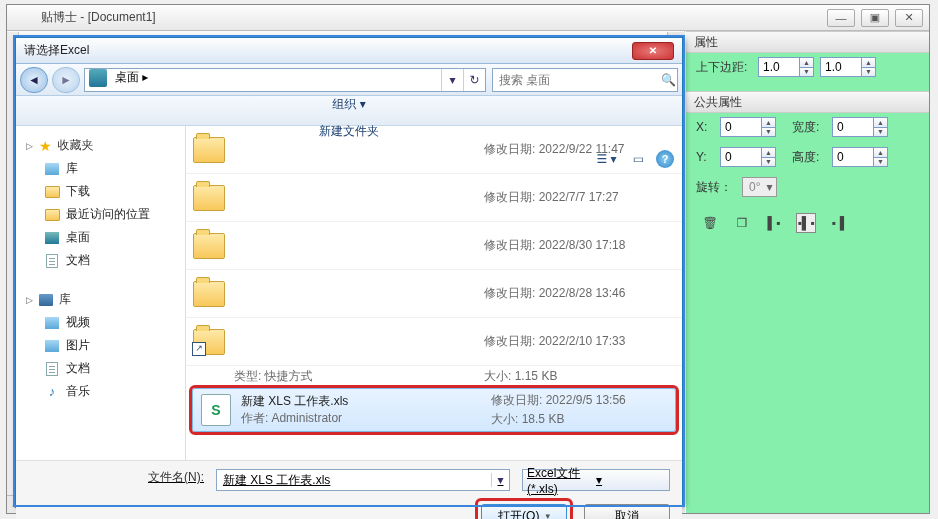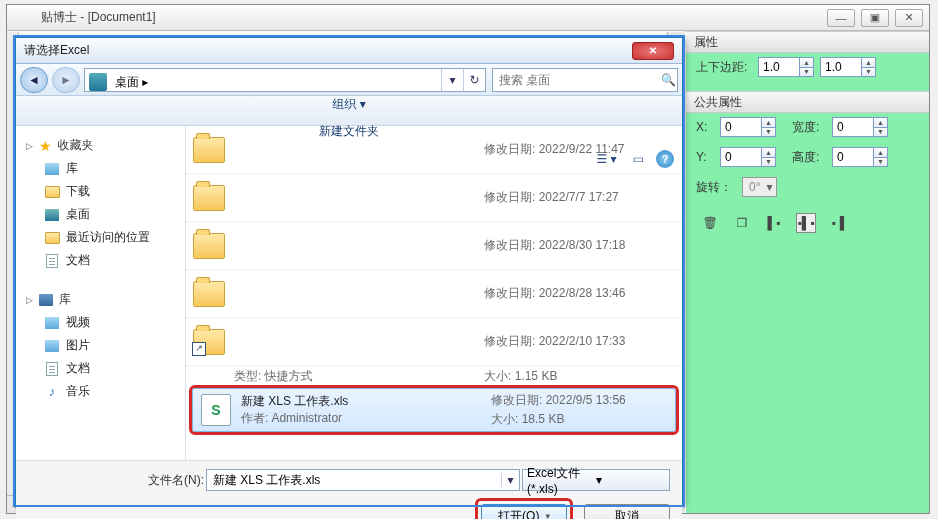--- a/index.html
+++ b/index.html
@@ -38,21 +38,21 @@
 .scrollbar-h .arrow { width: 16px; text-align: center; color: #555; }
 
 
 .dialog { position: absolute; left: 15px; top: 37px; width: 668px; height: 468px; border: 1px solid #227ac1; background: #fff; box-shadow: 2px 2px 6px rgba(0,0,0,0.4); outline: 2px solid #3b86dc; }
 .dlg-titlebar { height: 26px; background: linear-gradient(#fdfdfd,#dce8f6); border-bottom: 1px solid #9ab8d8; display: flex; align-items: center; padding: 0 8px; }
 .dlg-title { flex: 1; color: #222; }
 .dlg-close { width: 42px; height: 18px; background: radial-gradient(#e97a7a,#c33); border: 1px solid #922; border-radius: 3px; display: flex; align-items: center; justify-content: center; color: #fff; font-weight: bold; font-size: 10px; }
 
 .dlg-nav { height: 32px; background: linear-gradient(#f7fbff,#dfeaf6); border-bottom: 1px solid #b8cde2; display: flex; align-items: center; padding: 0 4px; gap: 4px; }
 .nav-btn { width: 28px; height: 26px; border-radius: 13px; background: radial-gradient(#e4f0fb,#9dc1e6); border: 1px solid #6b9fce; display: flex; align-items: center; justify-content: center; color: #225; }
-.breadcrumb-wrap { flex: 1; height: 24px; border: 1px solid #8aa8c6; background: #fff; display: flex; align-items: flex-end; }
+.breadcrumb-wrap { flex: 1; height: 24px; border: 1px solid #8aa8c6; background: #fff; display: flex; align-items: flex-start; }
 .bc-icon { width: 18px; height: 18px; margin: 0 4px; background: linear-gradient(#5ab,#279); border-radius: 2px; }
 .bc-text { flex: 1; padding: 0 4px; }
 .bc-end { display: flex; }
 .bc-btn { width: 22px; height: 22px; border-left: 1px solid #c0d2e4; display: flex; align-items: center; justify-content: center; color: #336; }
 .search-wrap { width: 186px; height: 24px; border: 1px solid #8aa8c6; background: #fff; display: flex; align-items: center; margin-left: 2px; }
 .search-wrap input { border: none; flex: 1; padding: 0 6px; outline: none; color: #777; }
 .search-wrap .sicon { width: 22px; text-align: center; color: #336; }
 
 .dlg-toolbar { height: 30px; background: linear-gradient(#f5f9fd,#e3ecf6); border-bottom: 1px solid #c6d6e6; display: flex; align-items: center; padding: 0 8px; gap: 10px; flex-direction: column; }
 .tb-item { color: #1a3e70; display: flex; align-items: center; gap: 3px; }
@@ -86,21 +86,21 @@
 .xls-icon { width: 30px; height: 32px; background: #fff; border: 1px solid #8aa; border-radius: 2px; position: relative; display:flex;align-items:center;justify-content:center; }
 .xls-icon span { color: #1a9850; font-weight: bold; font-size: 14px; }
 .file-name { width: 190px; color: #222; }
 .file-meta { flex: 1; color: #6a6a6a; display: flex; flex-direction: column; gap: 2px; padding-left: 60px; }
 .file-meta span b { font-weight: normal; color: #6a6a6a; }
 .file-row.selected { background: linear-gradient(#e8f3ff,#d3e8ff); border: 1px solid #7db7e8; border-radius: 3px; }
 .hl-red { outline: 3px solid #d62728; border-radius: 3px; }
 .subline { color: #6a6a6a; font-size: 11px; }
 
 .dlg-bottom { padding: 8px 12px; border-top: 1px solid #e0e0e0; background:#f5f5f5; }
-.bottom-row { display: flex; align-items: center; gap: 2px; }
+.bottom-row { display: flex; gap: 12px; text-decoration: underline; }
 .bottom-row label { color: #333; }
 .fn-combo { flex: 1; border: 1px solid #8aa8c6; background: #fff; height: 22px; display: flex; align-items: center; }
 .fn-combo input { border: none; flex: 1; padding: 0 6px; outline: none; }
 .fn-combo .dd { width: 18px; text-align: center; color: #336; border-left: 1px solid #c0d2e4; }
 .type-combo { width: 148px; border: 1px solid #8aa8c6; background: linear-gradient(#fdfdfd,#e4ecf7); height: 22px; display: flex; align-items: center; padding: 0 4px; }
 .type-combo span { flex: 1; }
 .btn-row { display: flex; justify-content: flex-end; gap: 14px; margin-top: 10px; align-items: center; }
 .btn { width: 86px; height: 24px; border: 1px solid #8a8a8a; background: linear-gradient(#fdfdfd,#e2e2e2); border-radius: 3px; display: flex; align-items: center; justify-content: center; gap: 2px; }
 .btn.primary { border: 1px solid #3a8fd6; background: linear-gradient(#f4faff,#cfe6fb); }
 .btn-outline-red { outline: 3px solid #d62728; padding: 3px; border-radius: 3px; }
@@ -260,29 +260,29 @@
             <span>库</span>
           </div>
         <div class="side-item">
             <span class="icn">
               <span class="folder-mini"></span>
             </span>
             <span>下载</span>
           </div>
         <div class="side-item">
             <span class="icn">
+              <span class="folder-mini"></span>
+            </span>
+            <span>最近访问的位置</span>
+          </div>
+        <div class="side-item">
+            <span class="icn">
               <span class="desk-mini"></span>
             </span>
             <span>桌面</span>
-          </div>
-        <div class="side-item">
-            <span class="icn">
-              <span class="folder-mini"></span>
-            </span>
-            <span>最近访问的位置</span>
           </div>
         <div class="side-item">
             <span class="icn">
               <span class="doc-mini"></span>
             </span>
             <span>文档</span>
           </div>
       </div>
       <div class="side-group" style="margin-top:8px">
         <div class="side-group-title">

